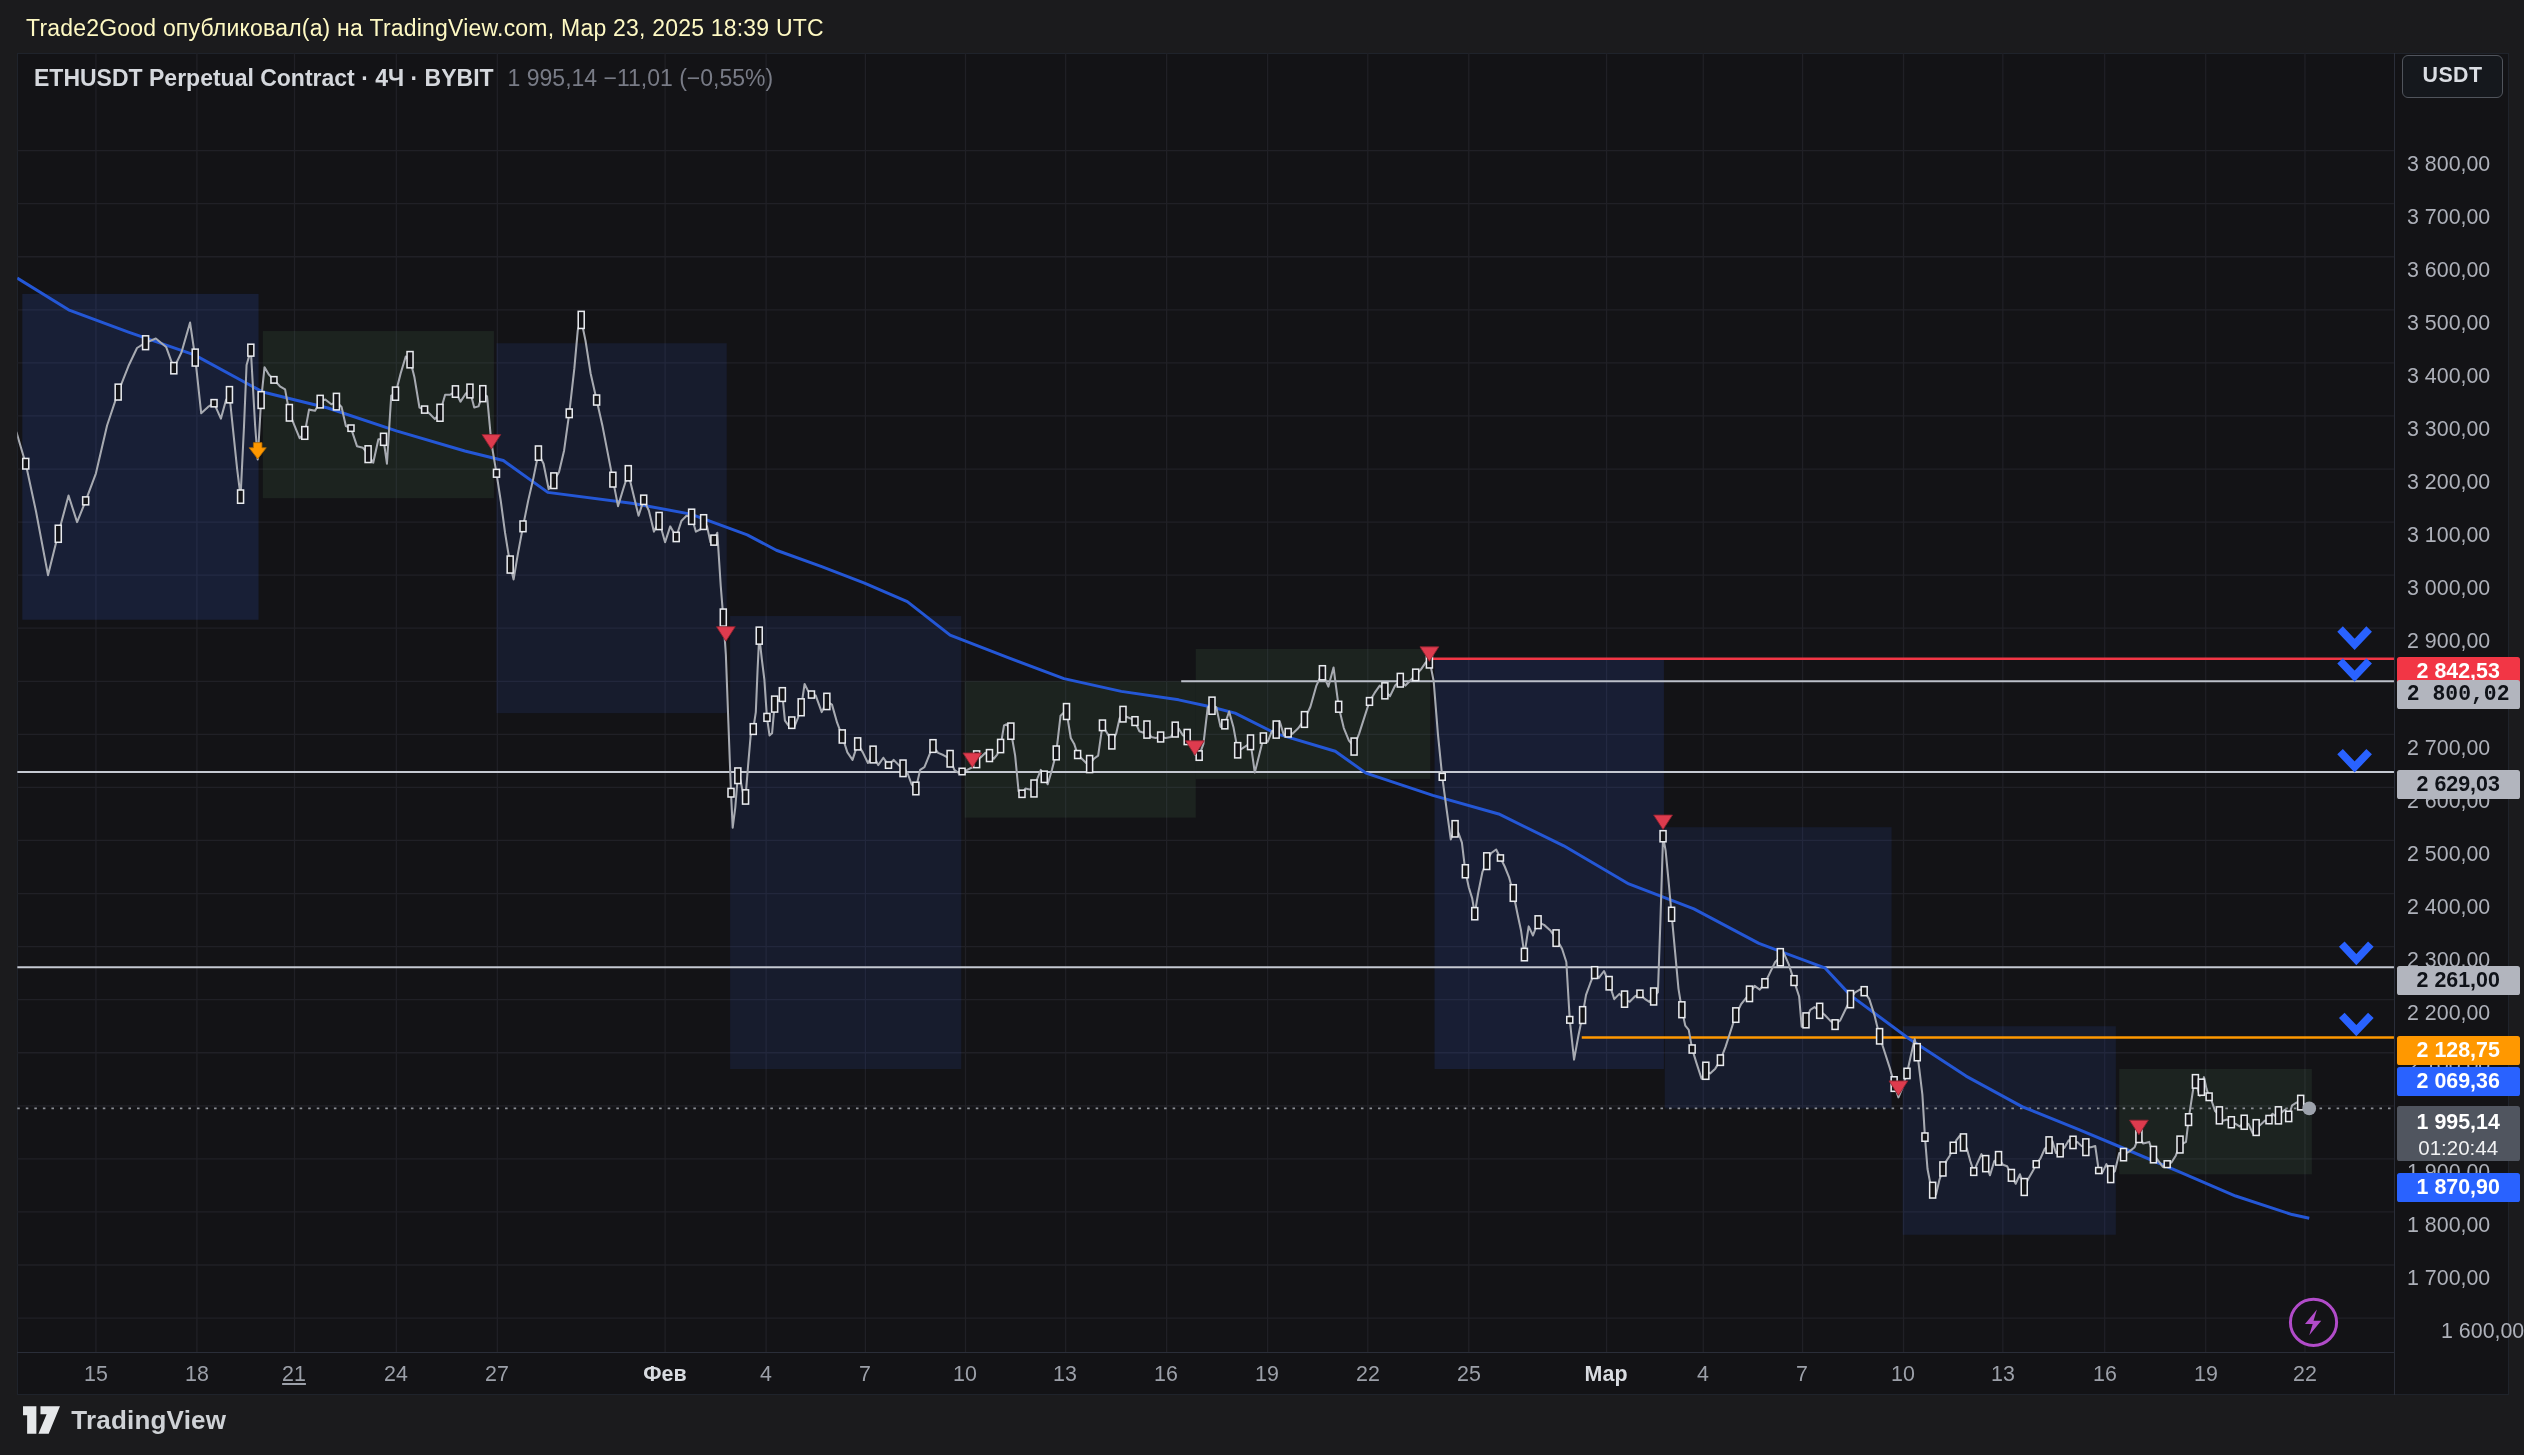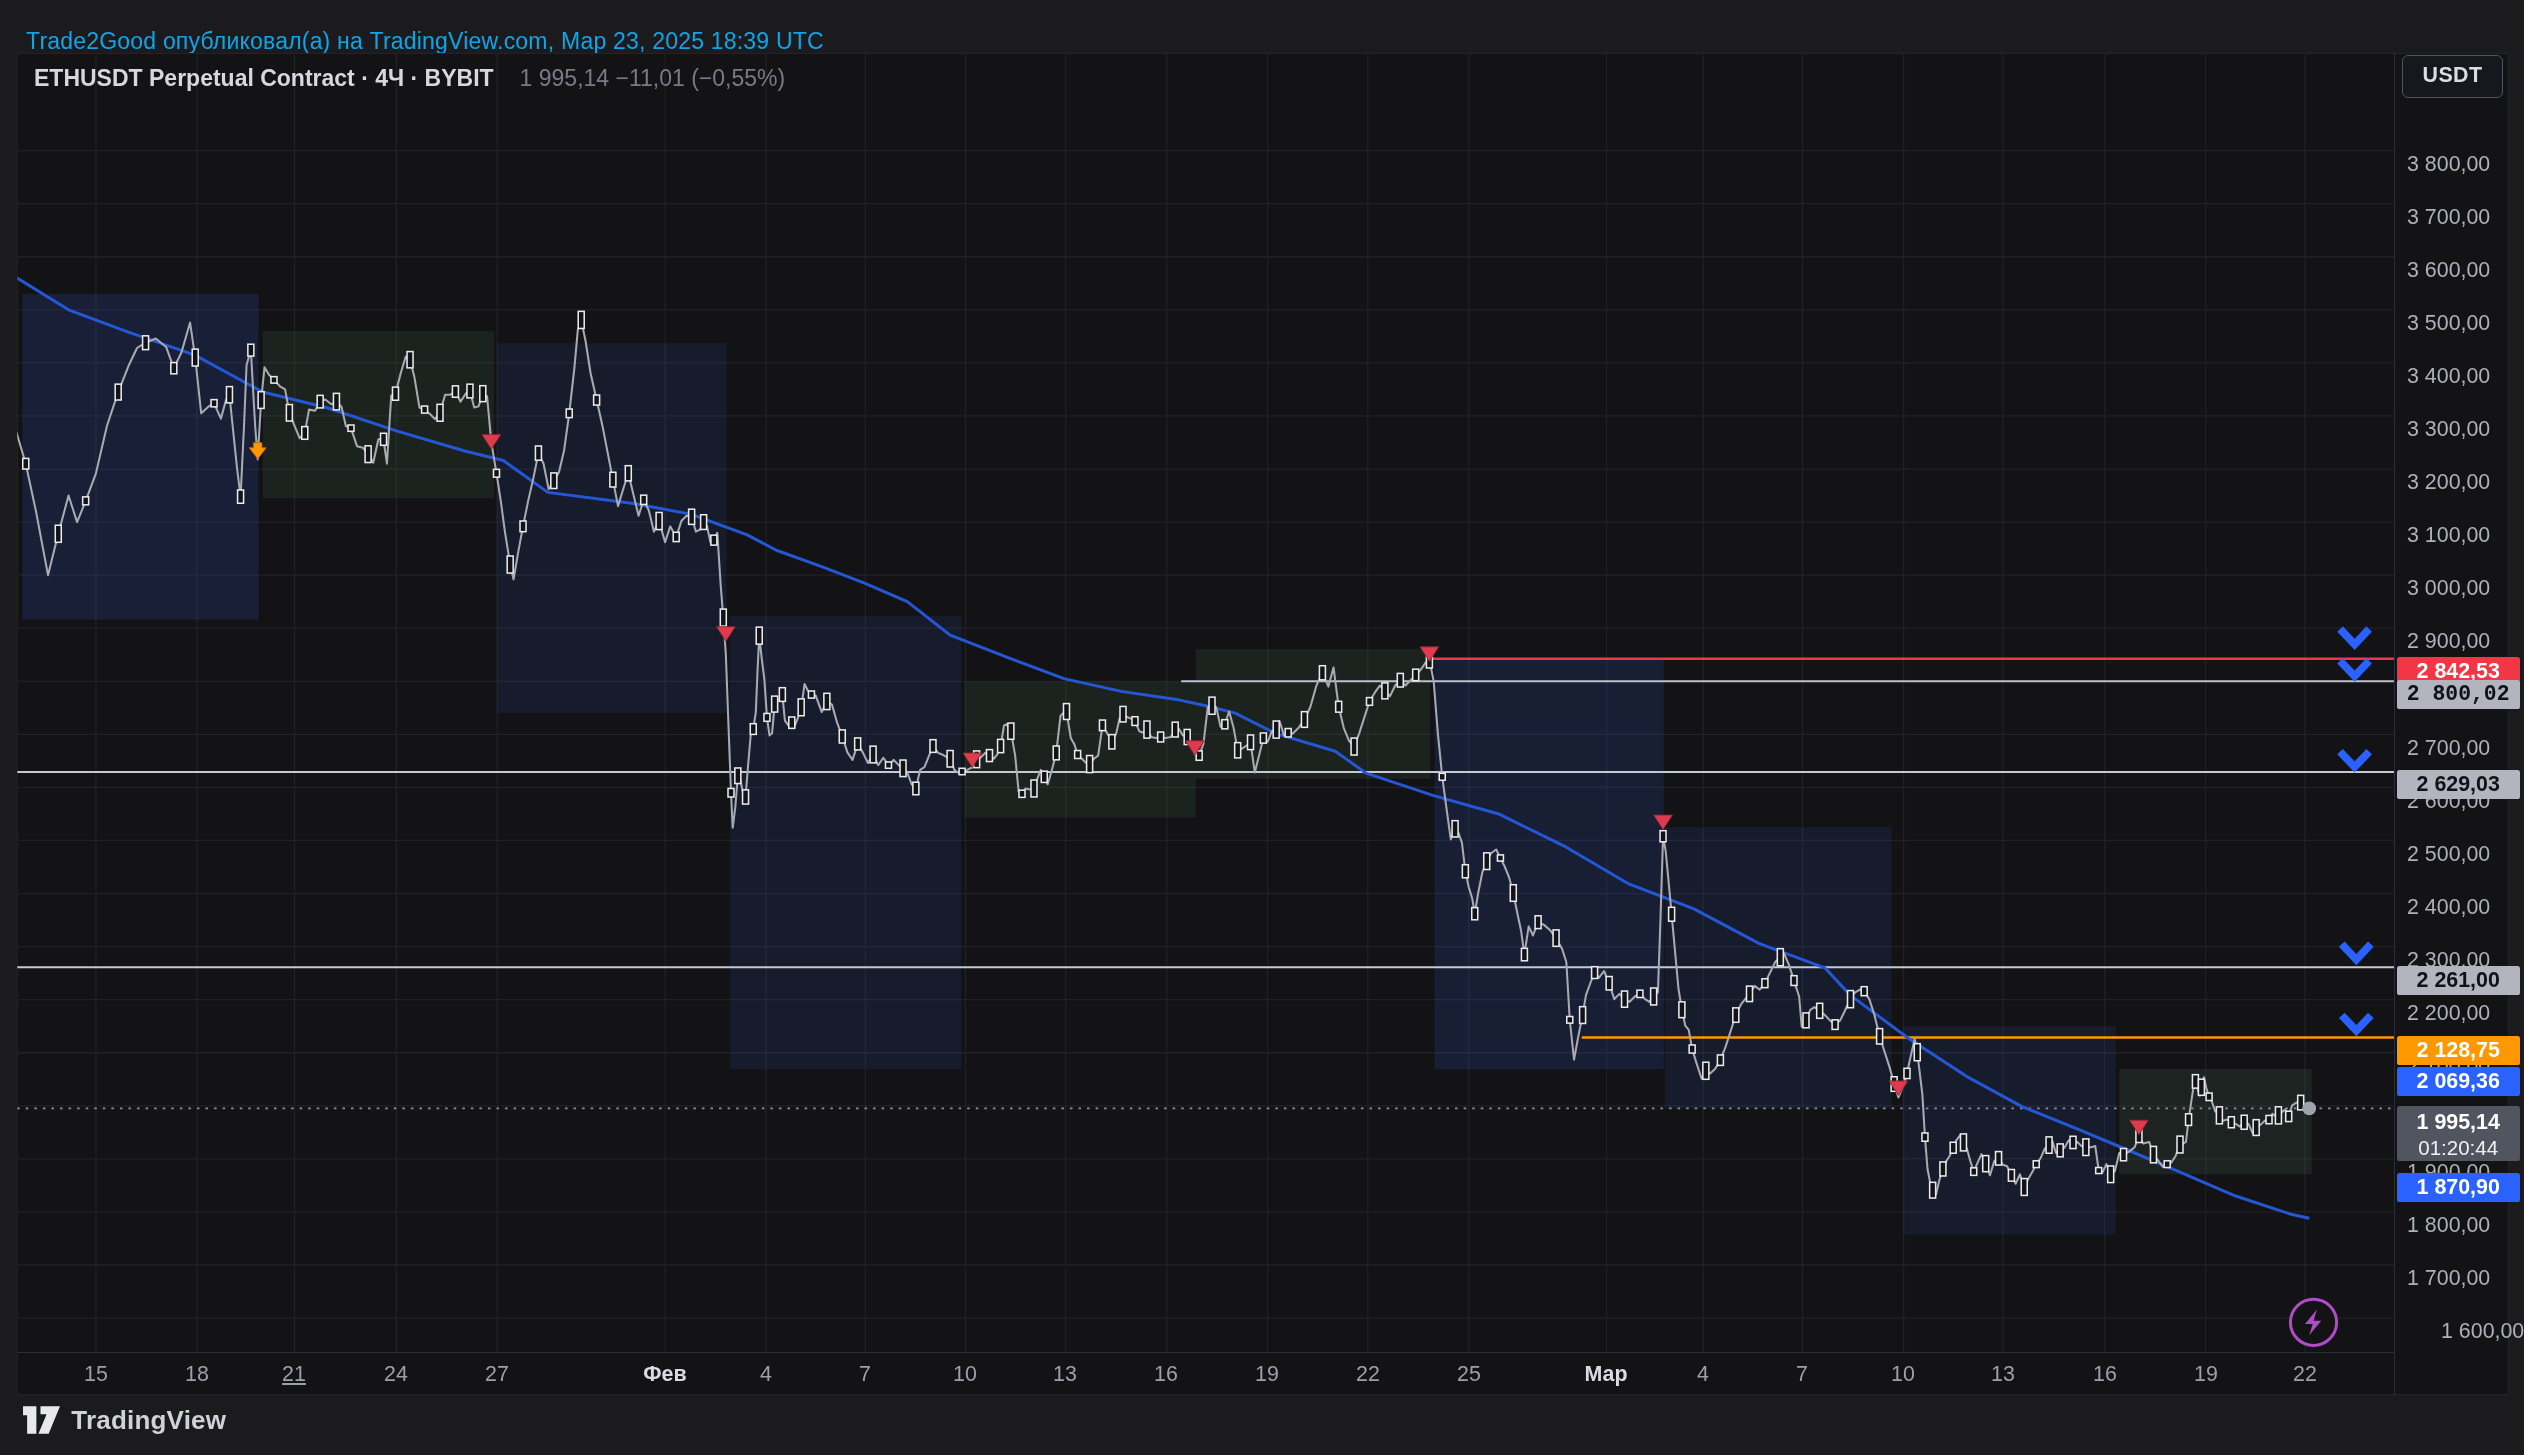--- a/index.html
+++ b/index.html
@@ -1,24 +1,24 @@
 <!DOCTYPE html>
 <html style="font-size:13.7px"><head>
 <meta charset="utf-8">
 <style>
   html,body{margin:0;padding:0;width:2525px;height:1455px;overflow:hidden;background:#1b1b1d;
     font-family:"Liberation Sans","DejaVu Sans",sans-serif;-webkit-font-smoothing:antialiased;}
   .page{position:relative;width:2525px;height:1455px;}
   .topbar{position:absolute;left:0;top:0;width:2525px;height:53px;background:#1b1b1d;}
-  .topbar span{position:absolute;left:26px;top:15px;line-height:53px;font-size:23px;color:#0ea5e9;font-weight:500;letter-spacing:0.2px;}
+  .topbar span{position:absolute;left:26px;top:2px;line-height:53px;font-size:23px;color:#fef9c3;font-weight:500;letter-spacing:0.2px;}
   .widget{position:absolute;left:17px;top:53px;width:2492px;height:1342px;background:#131316;border:0.9px solid #1f232b;box-sizing:border-box;}
   #chart-svg{position:absolute;left:0;top:0;}
   .legend{position:absolute;left:34px;top:65px;font-size:23px;white-space:nowrap;z-index:30;cursor:pointer;}
   .legend .sym{color:#d5d8dd;font-weight:600;}
-  .legend .vals{color:#787b86;margin-left:26px;font-weight:500;}
+  .legend .vals{color:#787b86;margin-left:14px;font-weight:500;}
   .usdt-btn{position:absolute;left:2402px;top:55px;width:99px;height:41px;background:#15181d;border:1.7px solid #50545c;
     border-radius:6px;color:#dadde3;font-size:21.4px;font-weight:700;text-align:center;line-height:38px;z-index:40;cursor:pointer;letter-spacing:0.4px;}
   #price-axis{position:absolute;left:2395px;top:13px;width:130px;height:1455px;z-index:20;cursor:ns-resize;}
   .ptick{position:absolute;left:12px;height:26px;line-height:26px;font-size:21.4px;color:#aeb1ba;white-space:nowrap;}
   .plabel{position:absolute;left:1.7px;width:123px;height:29px;line-height:29px;border-radius:2.6px;text-align:center;
     font-size:21.4px;font-weight:700;white-space:nowrap;}
   .plabel.two{height:55px;line-height:26px;padding-top:2.6px;box-sizing:border-box;}
   .plabel .sub{font-weight:400;font-size:20.5px;opacity:.92;}
   #time-axis{position:absolute;left:17px;top:1352px;width:2378px;height:43px;border-top:0.9px solid #2a2e39;z-index:20;cursor:ew-resize;}
   .ttick{position:absolute;top:8.6px;transform:translateX(-50%);font-size:21.4px;color:#9ca0a9;white-space:nowrap;}

